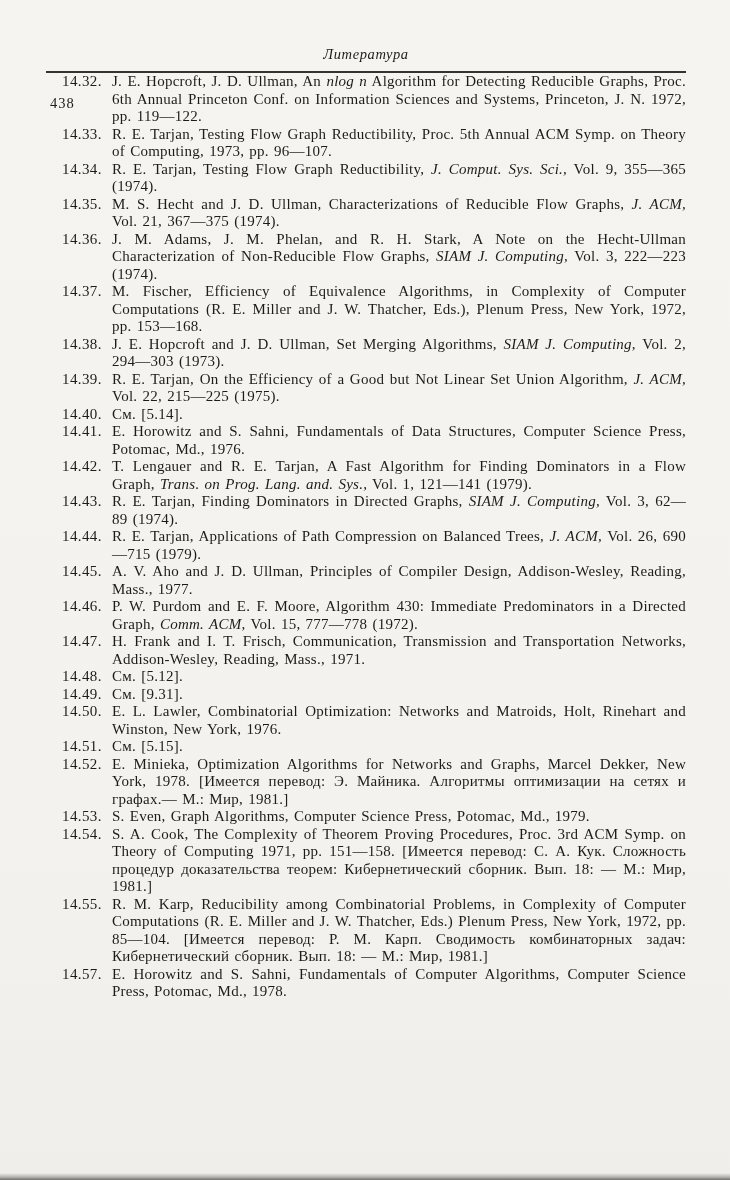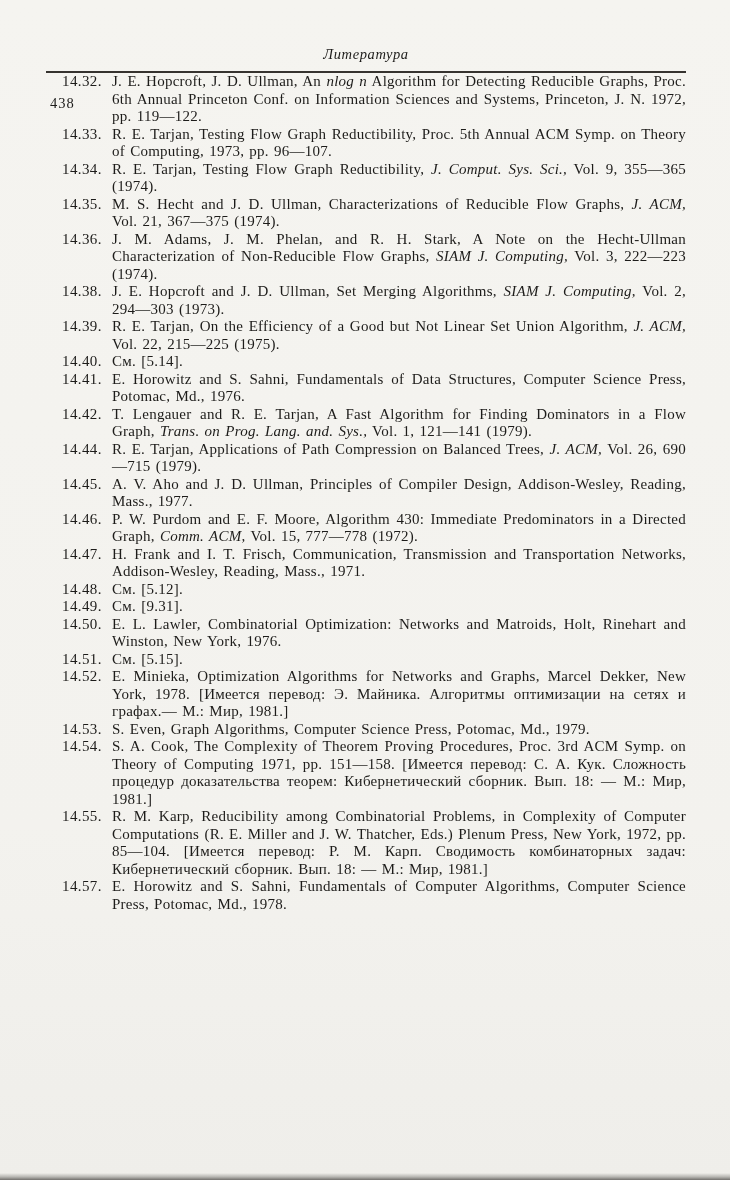--- a/index.html
+++ b/index.html
@@ -67,31 +67,33 @@
   <div class="ref"><span class="ref-num">14.32.</span><span class="ref-body"><span>J. E. Hopcroft, J. D. Ullman, An </span><span class="it">nlog n</span><span> Algorithm for Detecting Reducible Graphs, Proc. 6th Annual Princeton Conf. on Information Sciences and Systems, Princeton, J. N. 1972, pp. 119—122.</span></span></div>
 
   <div class="ref"><span class="ref-num">14.33.</span><span class="ref-body"><span>R. E. Tarjan, Testing Flow Graph Reductibility, Proc. 5th Annual ACM Symp. on Theory of Computing, 1973, pp. 96—107.</span></span></div>
 
   <div class="ref"><span class="ref-num">14.34.</span><span class="ref-body"><span>R. E. Tarjan, Testing Flow Graph Reductibility, </span><span class="it">J. Comput. Sys. Sci.,</span><span> Vol. 9, 355—365 (1974).</span></span></div>
 
   <div class="ref"><span class="ref-num">14.35.</span><span class="ref-body"><span>M. S. Hecht and J. D. Ullman, Characterizations of Reducible Flow Graphs, </span><span class="it">J. ACM,</span><span> Vol. 21, 367—375 (1974).</span></span></div>
 
   <div class="ref"><span class="ref-num">14.36.</span><span class="ref-body"><span>J. M. Adams, J. M. Phelan, and R. H. Stark, A Note on the Hecht-Ullman Characterization of Non-Reducible Flow Graphs, </span><span class="it">SIAM J. Computing,</span><span> Vol. 3, 222—223 (1974).</span></span></div>
 
+  <div class="ref"><span class="ref-num">14.37.</span><span class="ref-body"><span>M. Fischer, Efficiency of Equivalence Algorithms, in Complexity of Computer Computations (R. E. Miller and J. W. Thatcher, Eds.), Plenum Press, New York, 1972, pp. 153—168.</span></span></div>
 
   <div class="ref"><span class="ref-num">14.38.</span><span class="ref-body"><span>J. E. Hopcroft and J. D. Ullman, Set Merging Algorithms, </span><span class="it">SIAM J. Computing,</span><span> Vol. 2, 294—303 (1973).</span></span></div>
 
   <div class="ref"><span class="ref-num">14.39.</span><span class="ref-body"><span>R. E. Tarjan, On the Efficiency of a Good but Not Linear Set Union Algorithm, </span><span class="it">J. ACM,</span><span> Vol. 22, 215—225 (1975).</span></span></div>
 
   <div class="ref"><span class="ref-num">14.40.</span><span class="ref-body"><span>См. [5.14].</span></span></div>
 
   <div class="ref"><span class="ref-num">14.41.</span><span class="ref-body"><span>E. Horowitz and S. Sahni, Fundamentals of Data Structures, Computer Science Press, Potomac, Md., 1976.</span></span></div>
 
   <div class="ref"><span class="ref-num">14.42.</span><span class="ref-body"><span>T. Lengauer and R. E. Tarjan, A Fast Algorithm for Finding Dominators in a Flow Graph, </span><span class="it">Trans. on Prog. Lang. and. Sys.,</span><span> Vol. 1, 121—141 (1979).</span></span></div>
 
+  <div class="ref"><span class="ref-num">14.43.</span><span class="ref-body"><span>R. E. Tarjan, Finding Dominators in Directed Graphs, </span><span class="it">SIAM J. Computing,</span><span> Vol. 3, 62—89 (1974).</span></span></div>
 
   <div class="ref"><span class="ref-num">14.44.</span><span class="ref-body"><span>R. E. Tarjan, Applications of Path Compression on Balanced Trees, </span><span class="it">J. ACM,</span><span> Vol. 26, 690—715 (1979).</span></span></div>
 
   <div class="ref"><span class="ref-num">14.45.</span><span class="ref-body"><span>A. V. Aho and J. D. Ullman, Principles of Compiler Design, Addison-Wesley, Reading, Mass., 1977.</span></span></div>
 
   <div class="ref"><span class="ref-num">14.46.</span><span class="ref-body"><span>P. W. Purdom and E. F. Moore, Algorithm 430: Immediate Predominators in a Directed Graph, </span><span class="it">Comm. ACM,</span><span> Vol. 15, 777—778 (1972).</span></span></div>
 
   <div class="ref"><span class="ref-num">14.47.</span><span class="ref-body"><span>H. Frank and I. T. Frisch, Communication, Transmission and Transportation Networks, Addison-Wesley, Reading, Mass., 1971.</span></span></div>
 
   <div class="ref"><span class="ref-num">14.48.</span><span class="ref-body"><span>См. [5.12].</span></span></div>

